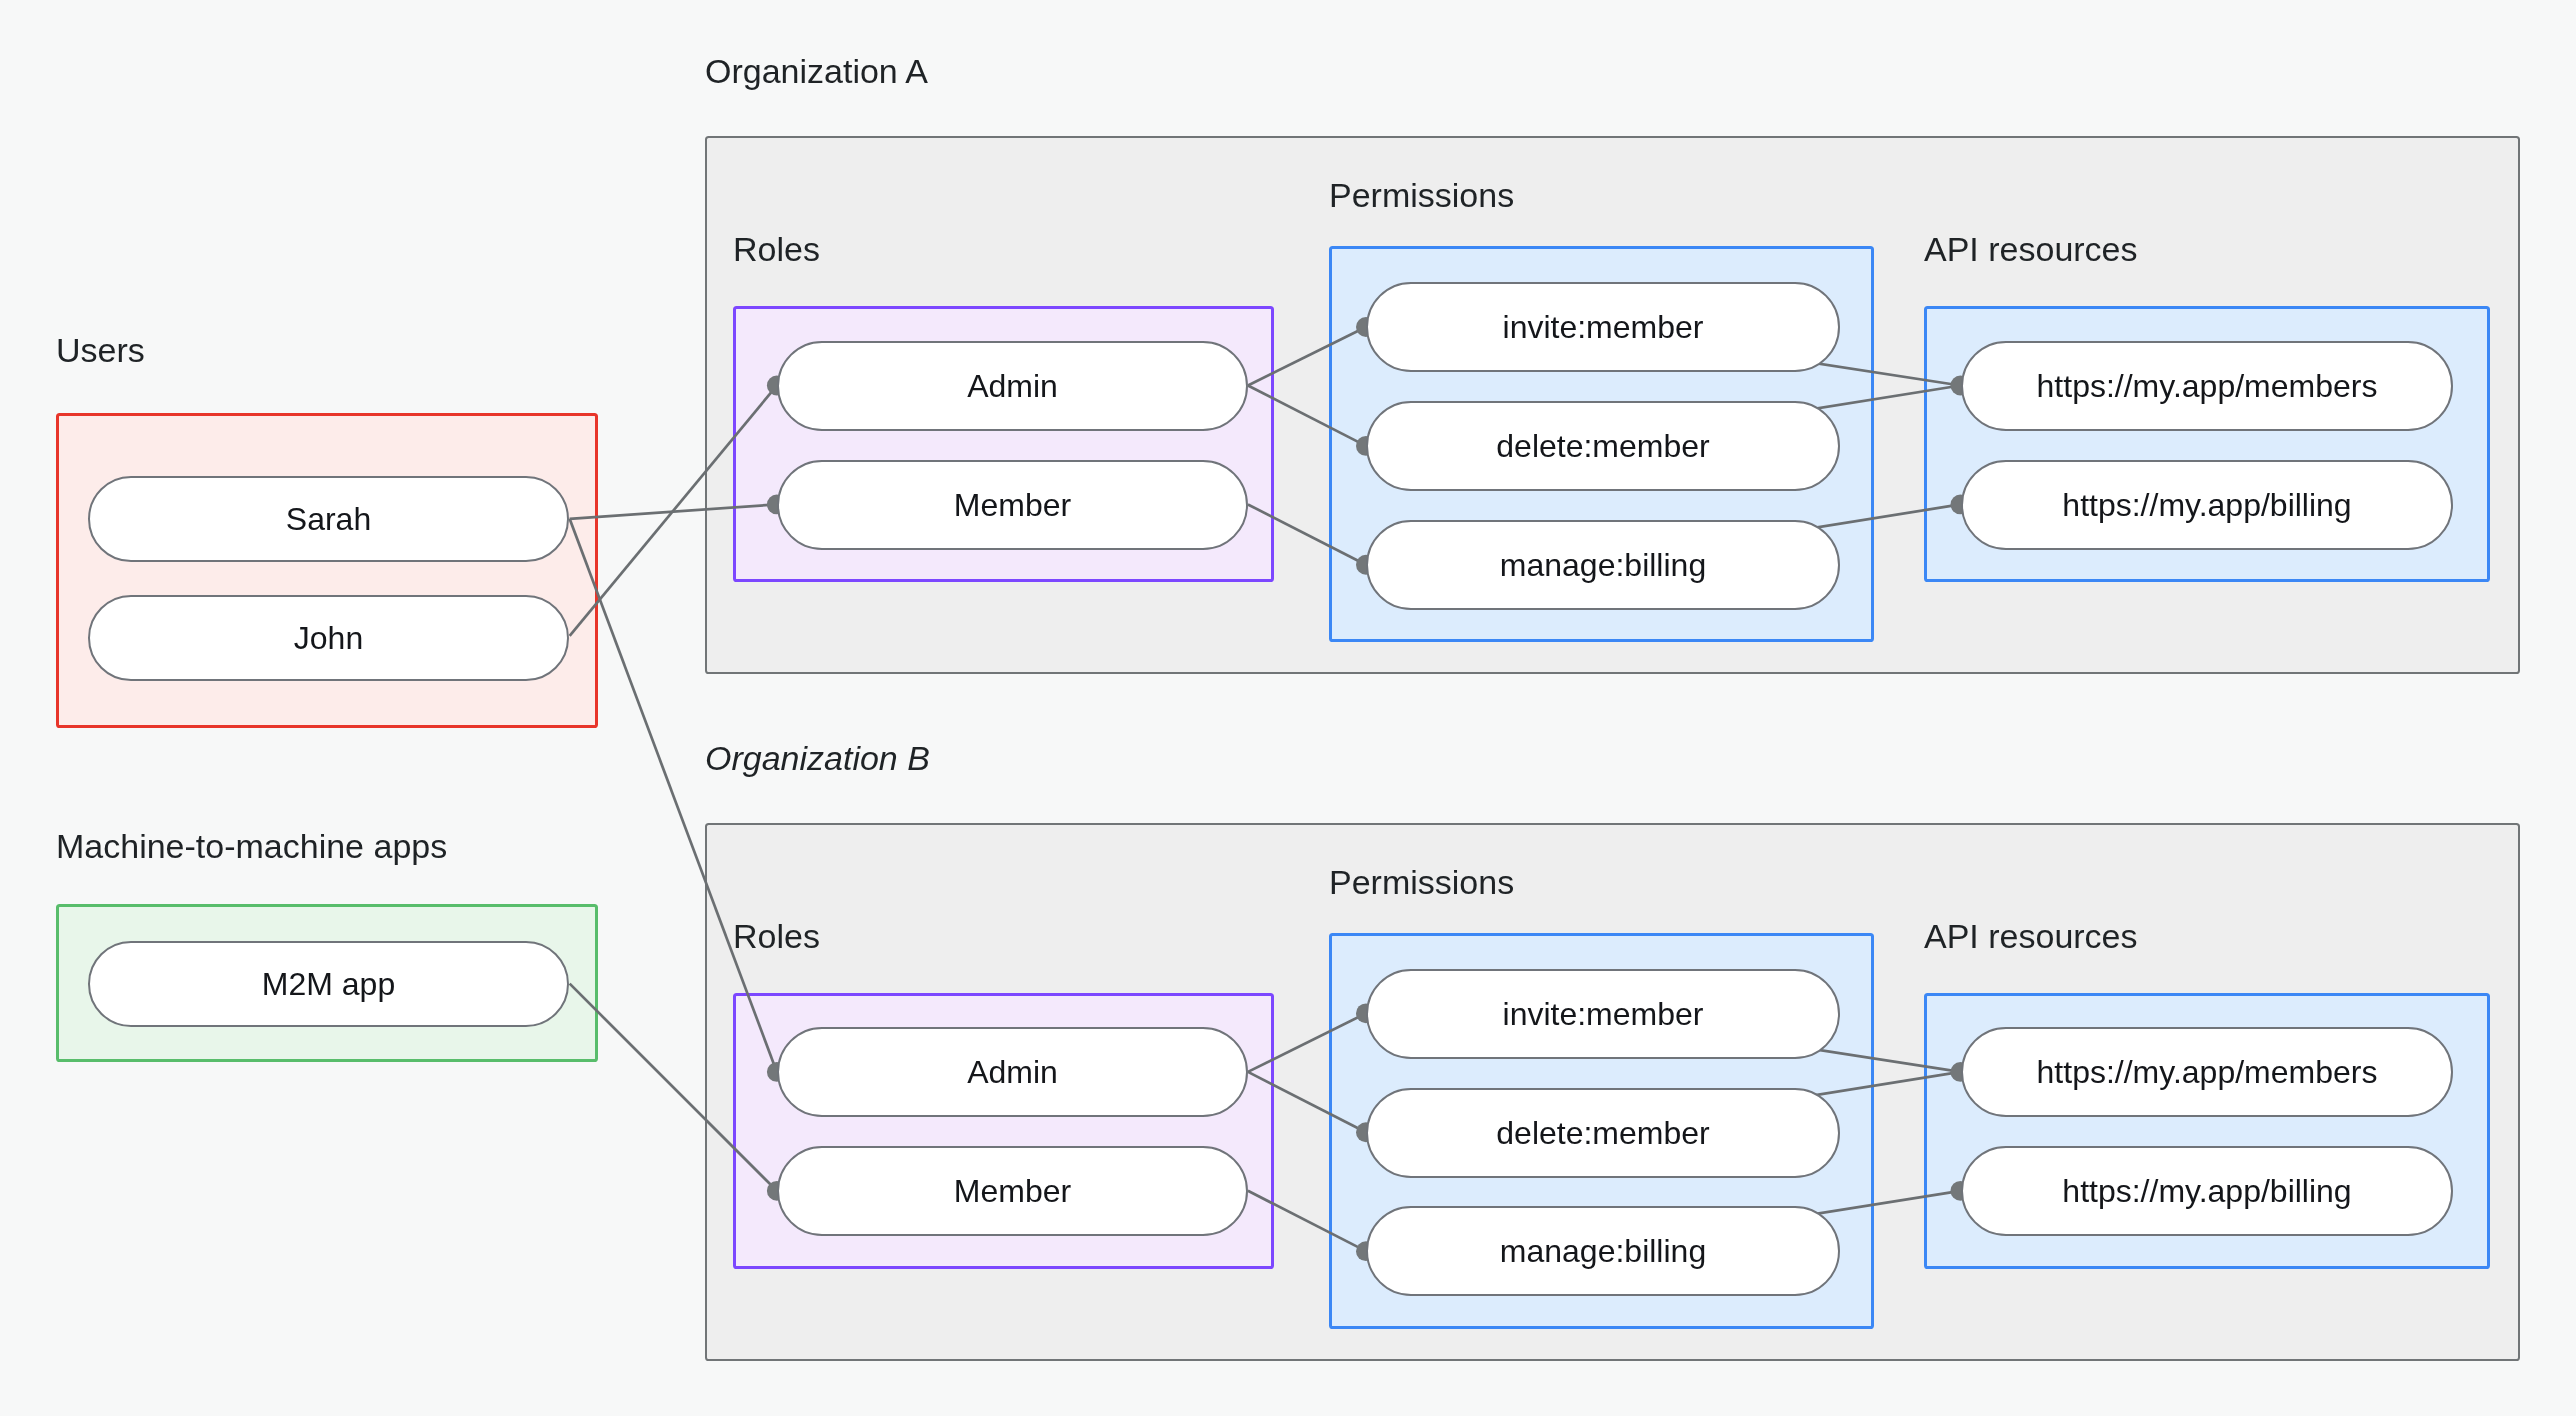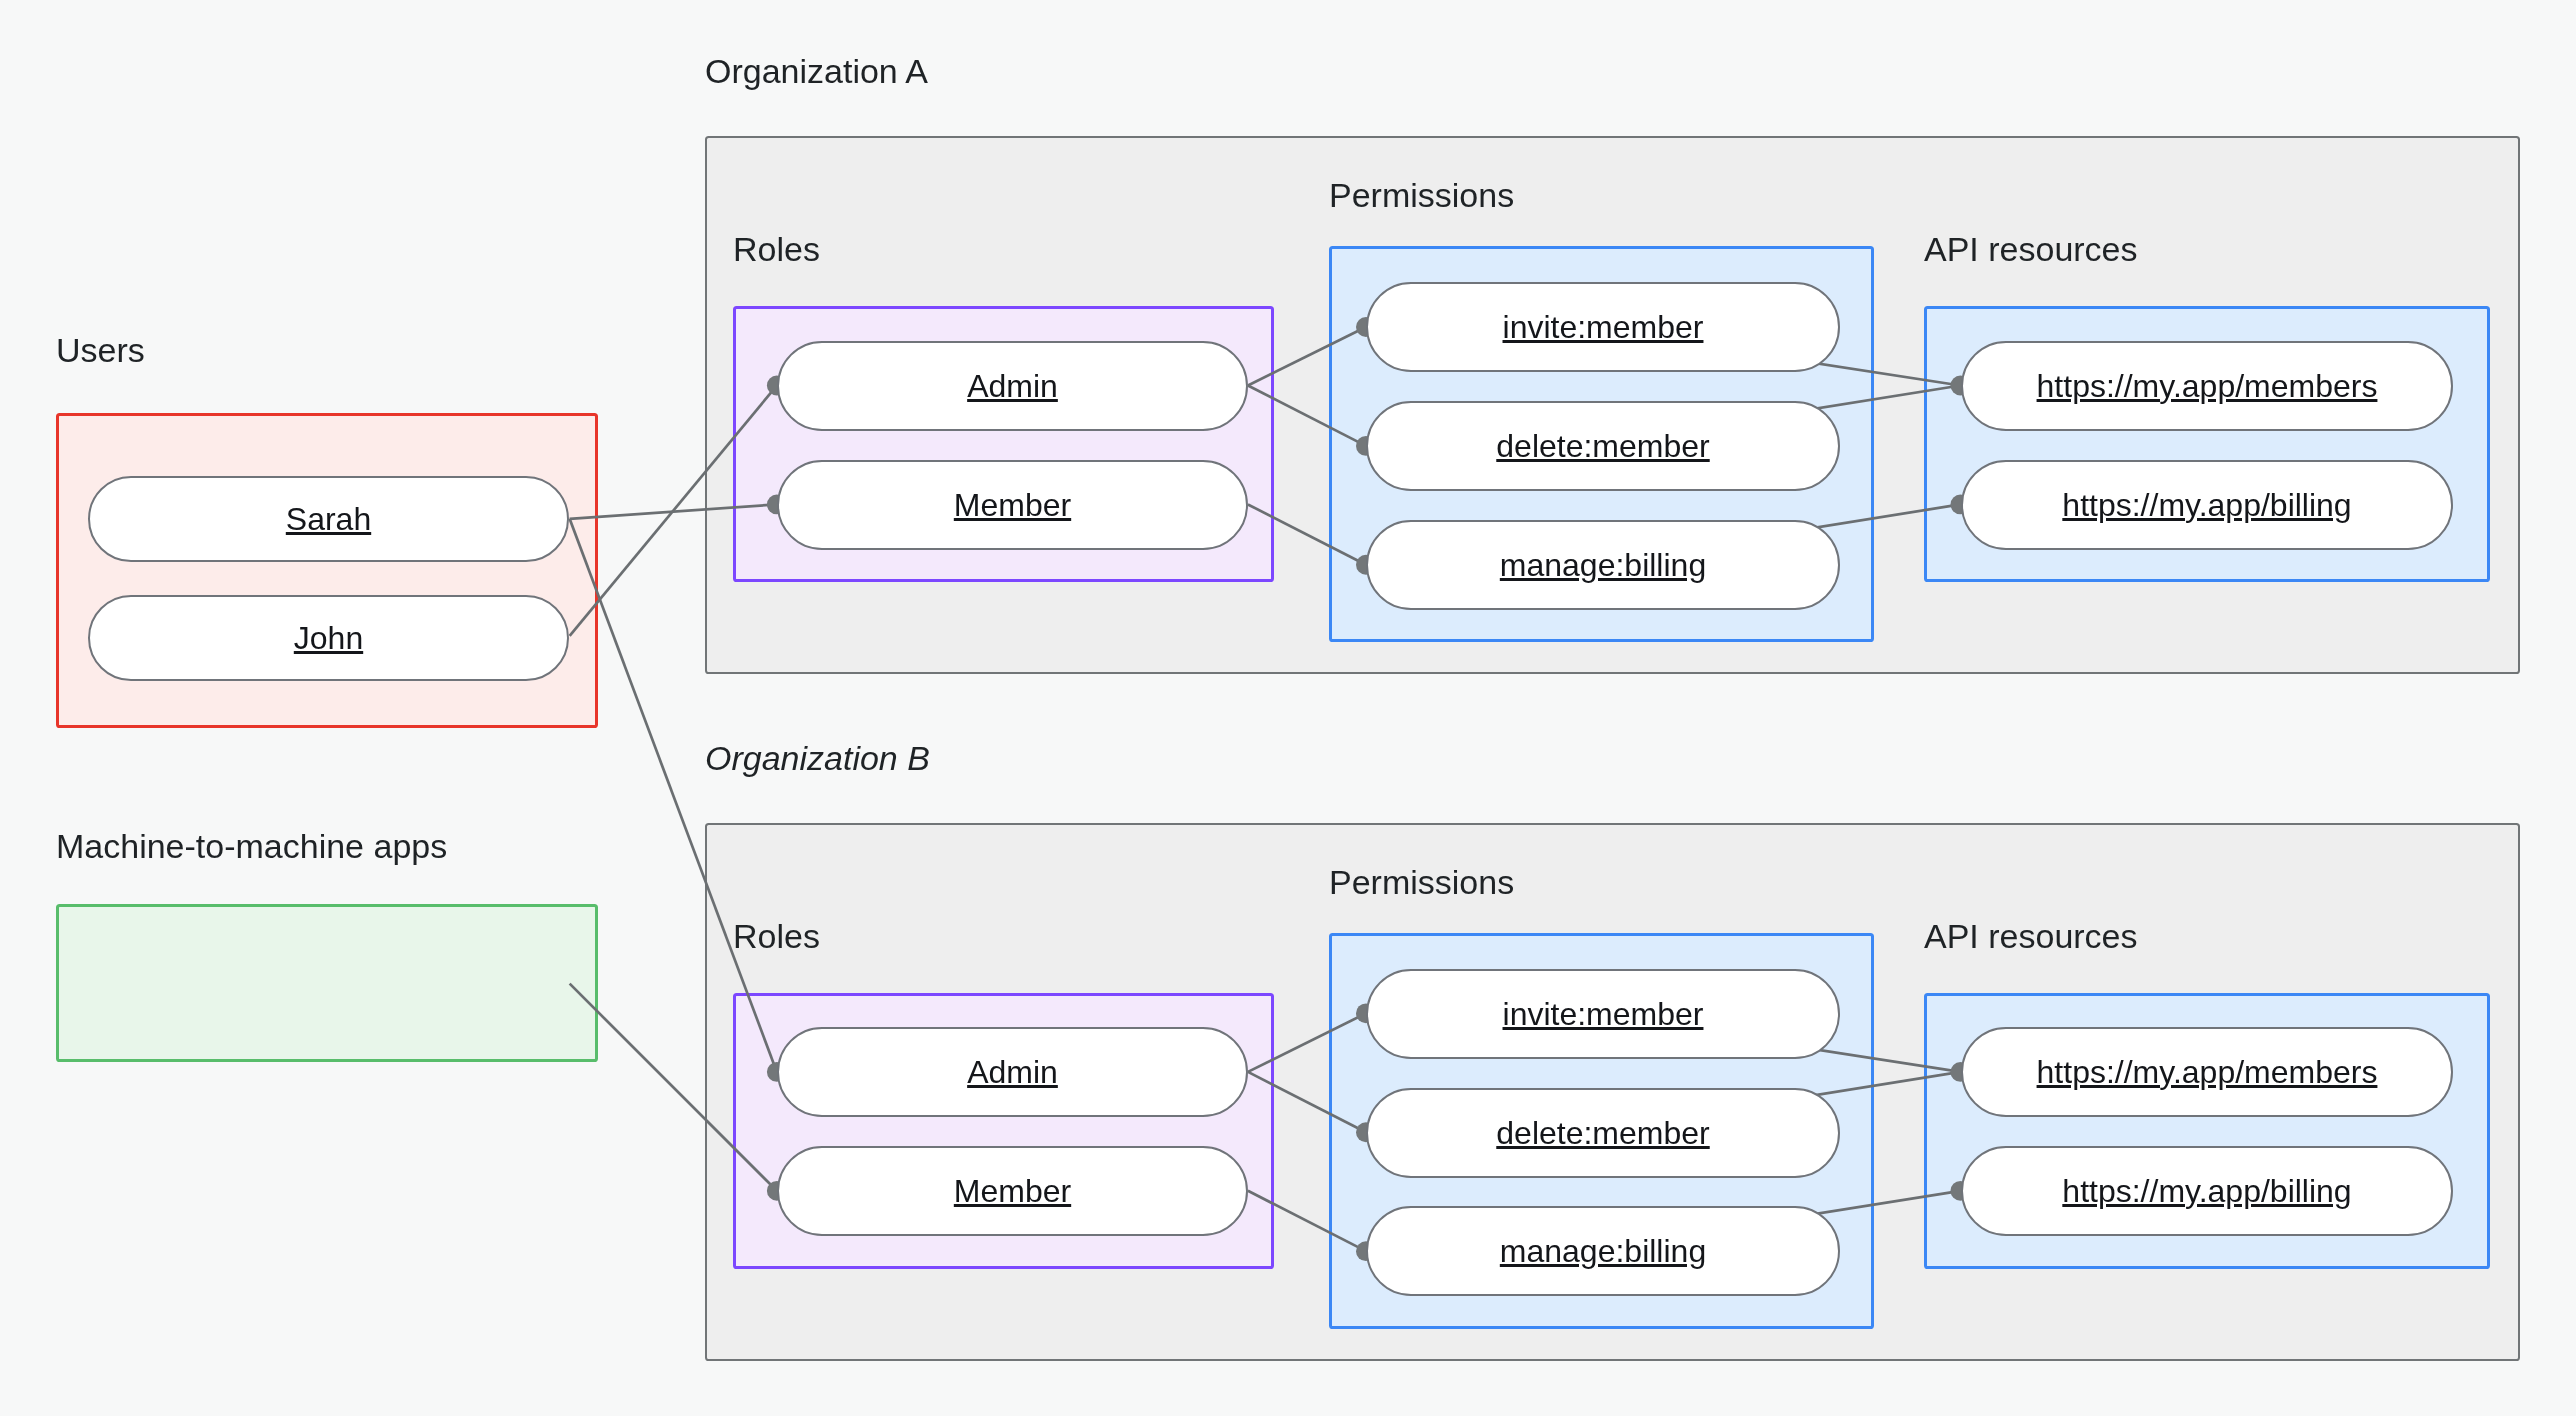--- a/index.html
+++ b/index.html
@@ -102,21 +102,20 @@
     border: 2.7px solid #70747a;
     border-radius: 900px;
     box-sizing: border-box;
     display: flex;
     align-items: center;
     justify-content: center;
     font-size: 32px;
     color: #14161a;
     white-space: nowrap;
     z-index: 6;
-    text-decoration: underline;
   }
 </style>
 </head>
 <body>
 
 <div id="canvas">
 
   <svg class="edges" viewBox="0 0 2859 1572">
 
     <line class="edge-line" x1="632" y1="576" x2="862" y2="560"></line>
@@ -161,20 +160,21 @@
     <circle class="edge-dot" cx="2176" cy="1322" r="11"></circle>
   </svg>
 
   <div class="group-label" style="left:56px; top:333px;">Users</div>
   <div class="users-box" style="left:56px; top:413px; width:542px; height:315px;"></div>
   <div class="pill" style="left:88px; top:595px; width:481px; height:86px;">John</div>
   <div class="pill" style="left:88px; top:476px; width:481px; height:86px;">Sarah</div>
 
   <div class="group-label" style="left:56px; top:829px;">Machine-to-machine apps</div>
   <div class="m2m-box" style="left:56px; top:904px; width:542px; height:158px;"></div>
+  <div class="pill" style="left:88px; top:941px; width:481px; height:86px;">M2M app</div>
 
   <div class="group-label" style="left:705px; top:54px;">Organization A</div>
   <div class="org-box" style="left:705px; top:136px; width:1815px; height:538px;"></div>
 
   <div class="group-label" style="left:733px; top:232px;">Roles</div>
   <div class="roles-box" style="left:733px; top:306px; width:541px; height:276px;"></div>
   <div class="pill" style="left:777px; top:341px; width:471px; height:90px;">Admin</div>
   <div class="pill" style="left:777px; top:460px; width:471px; height:90px;">Member</div>
 
   <div class="group-label" style="left:1329px; top:178px;">Permissions</div>

